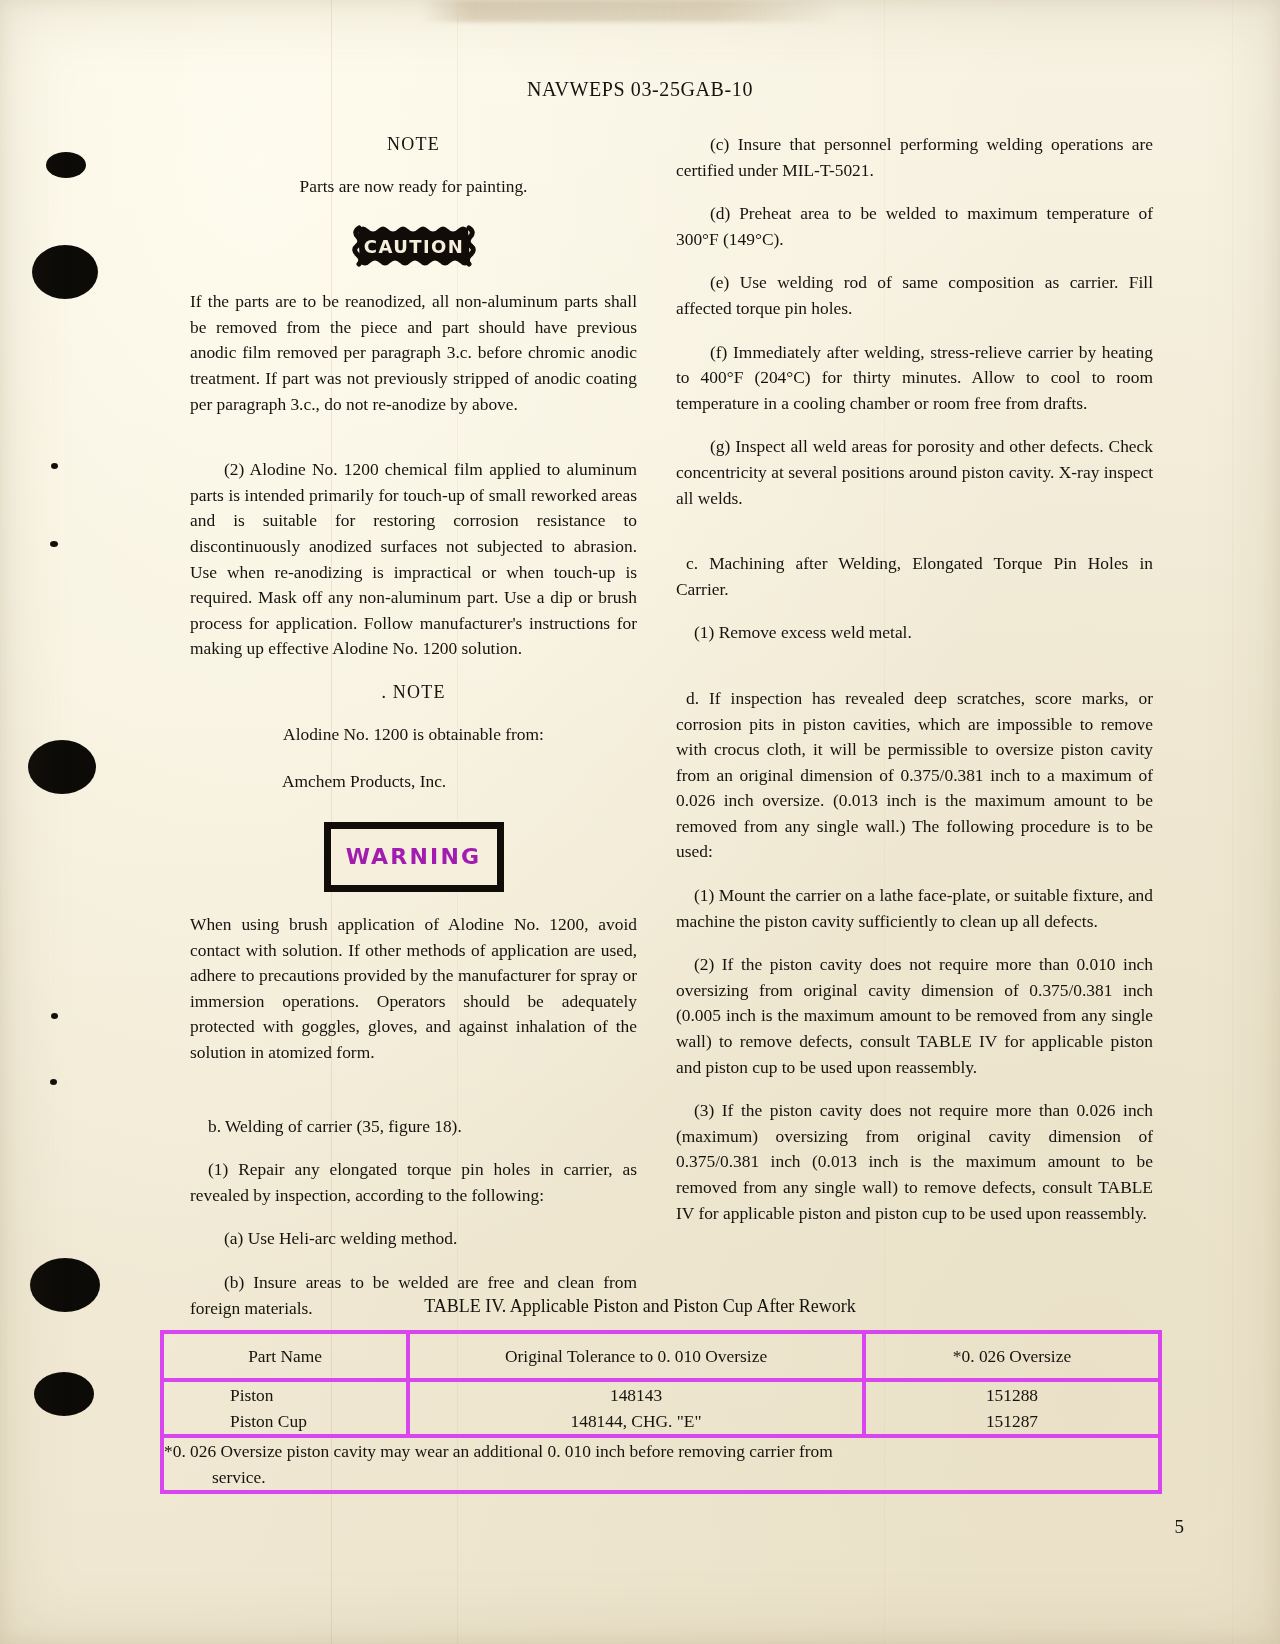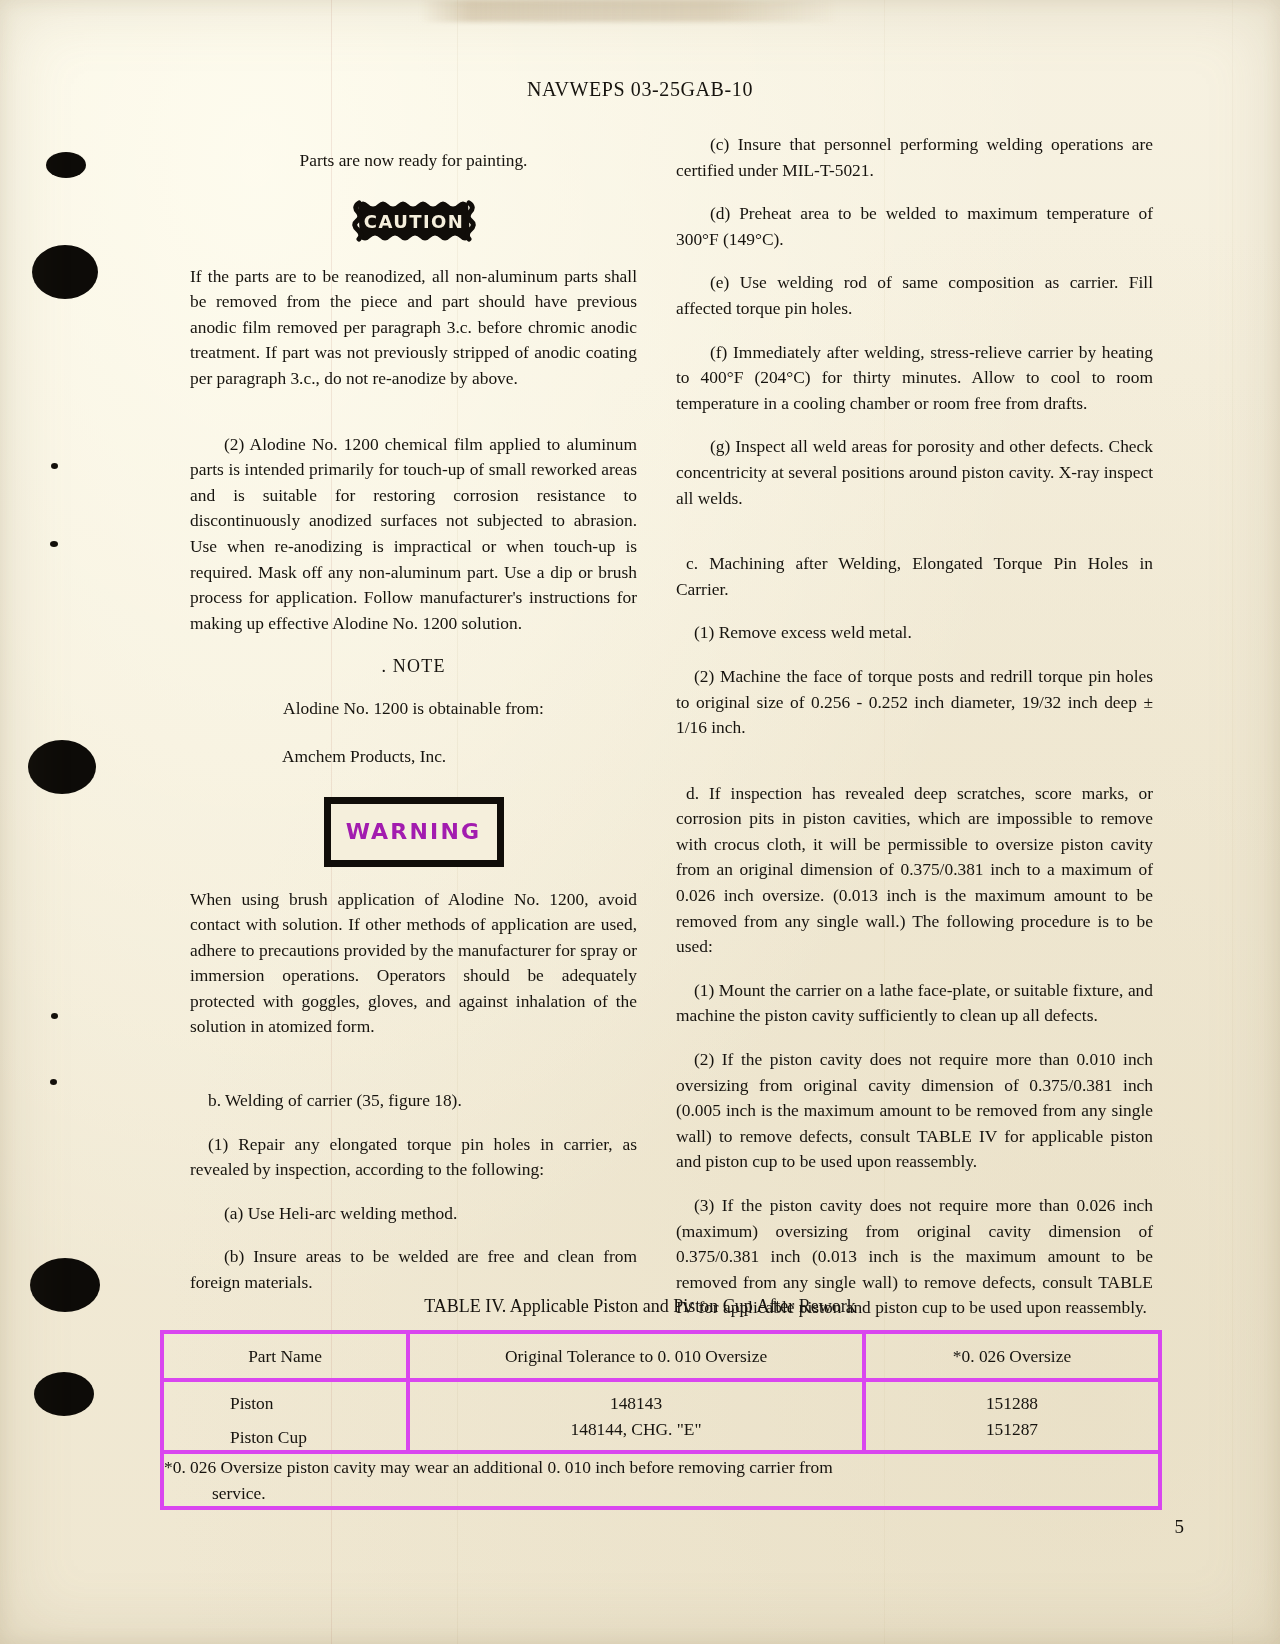--- a/index.html
+++ b/index.html
@@ -94,21 +94,21 @@
   #rework-table td{
     border:4px solid #d946ef;padding:0;vertical-align:middle;
   }
   #rework-table .th{
     text-align:center;height:44px;
   }
   .cell-pad{padding:9px 10px;}
   .c1{width:245px;}
   .c2{width:460px;}
   .c3{width:297px;}
-  .partname{padding-left:66px;text-align:left;line-height:26px;margin-top:8px;}
+  .partname{padding-left:66px;text-align:left;line-height:26px;}
   .numcell{text-align:center;line-height:26px;}
   .footcell{text-align:left;padding:10px 14px 12px 22px;line-height:26px;}
   .indent-svc{padding-left:48px;display:block;}
 </style>
 </head>
 <body>
 
 <div id="paper"></div>
 <div id="topstain"></div>
 
@@ -124,20 +124,21 @@
 <div class="hole" style="left:28px;top:740px;width:68px;height:54px;"></div>
 <div class="speck" style="left:51px;top:1013px;width:7px;height:6px;"></div>
 <div class="speck" style="left:50px;top:1079px;width:7px;height:6px;"></div>
 <div class="hole" style="left:30px;top:1258px;width:70px;height:54px;"></div>
 <div class="hole" style="left:34px;top:1372px;width:60px;height:44px;"></div>
 
 <div id="doc-number">NAVWEPS 03-25GAB-10</div>
 
 <div class="col" id="col-left">
 
+  <p class="note-head">NOTE</p>
   <p class="note-body">Parts are now ready for painting.</p>
 
   <div id="caution-wrap">
     <div id="caution-badge">
       <svg width="124" height="42" viewBox="0 0 124 42" aria-hidden="true">
         <path d="M6,4 q5,-5 10,0 q5,5 10,0 q5,-5 10,0 q5,5 10,0 q5,-5 10,0 q5,5 10,0 q5,-5 10,0 q5,5 10,0 q5,-5 10,0 q5,5 10,0 q5,-5 10,0
                  L118,38 q-5,5 -10,0 q-5,-5 -10,0 q-5,5 -10,0 q-5,-5 -10,0 q-5,5 -10,0 q-5,-5 -10,0 q-5,5 -10,0 q-5,-5 -10,0 q-5,5 -10,0 q-5,-5 -10,0 q-5,5 -10,0 Z" fill="#100d09"></path>
         <path d="M7,3 q-6,4 -1,9 q4,5 -1,9 q-5,4 1,9 q5,5 1,9" stroke="#100d09" stroke-width="5" fill="none" stroke-linecap="round"></path>
         <path d="M117,3 q6,4 1,9 q-4,5 1,9 q5,4 -1,9 q-5,5 -1,9" stroke="#100d09" stroke-width="5" fill="none" stroke-linecap="round"></path>
         <text x="62" y="28" text-anchor="middle" font-family="DejaVu Sans, Liberation Sans, sans-serif" font-size="18" font-weight="bold" letter-spacing="1.4" fill="#f5efdc">CAUTION</text>
@@ -179,21 +180,20 @@
 <div class="col" id="col-right">
   <p class="para">(c) Insure that personnel performing welding operations are certified under MIL-T-5021.</p>
   <p class="para">(d) Preheat area to be welded to maximum temperature of 300°F (149°C).</p>
   <p class="para">(e) Use welding rod of same composition as carrier. Fill affected torque pin holes.</p>
   <p class="para">(f) Immediately after welding, stress-relieve carrier by heating to 400°F (204°C) for thirty minutes. Allow to cool to room temperature in a cooling chamber or room free from drafts.</p>
   <p class="para">(g) Inspect all weld areas for porosity and other defects. Check concentricity at several positions around piston cavity. X-ray inspect all welds.</p>
 
   <div class="gap-md"></div>
   <p class="para" style="text-indent:10px">c. Machining after Welding, Elongated Torque Pin Holes in Carrier.</p>
   <p class="para" style="text-indent:18px">(1) Remove excess weld metal.</p>
-  <p class="para" style="text-indent:18px">(2) Machine the face of torque posts and redrill torque pin holes to original size of 0.256 - 0.252 inch diameter, 19/32 inch deep ± 1/16 inch.</p>
 
   <div class="gap-md"></div>
   <p class="para" style="text-indent:10px">d. If inspection has revealed deep scratches, score marks, or corrosion pits in piston cavities, which are impossible to remove with crocus cloth, it will be permissible to oversize piston cavity from an original dimension of 0.375/0.381 inch to a maximum of 0.026 inch oversize. (0.013 inch is the maximum amount to be removed from any single wall.) The following procedure is to be used:</p>
   <p class="para" style="text-indent:18px">(1) Mount the carrier on a lathe face-plate, or suitable fixture, and machine the piston cavity sufficiently to clean up all defects.</p>
   <p class="para" style="text-indent:18px">(2) If the piston cavity does not require more than 0.010 inch oversizing from original cavity dimension of 0.375/0.381 inch (0.005 inch is the maximum amount to be removed from any single wall) to remove defects, consult TABLE IV for applicable piston and piston cup to be used upon reassembly.</p>
   <p class="para" style="text-indent:18px">(3) If the piston cavity does not require more than 0.026 inch (maximum) oversizing from original cavity dimension of 0.375/0.381 inch (0.013 inch is the maximum amount to be removed from any single wall) to remove defects, consult TABLE IV for applicable piston and piston cup to be used upon reassembly.</p>
 </div>
 
 <div id="table-caption">TABLE IV.  Applicable Piston and Piston Cup After Rework</div>
 

